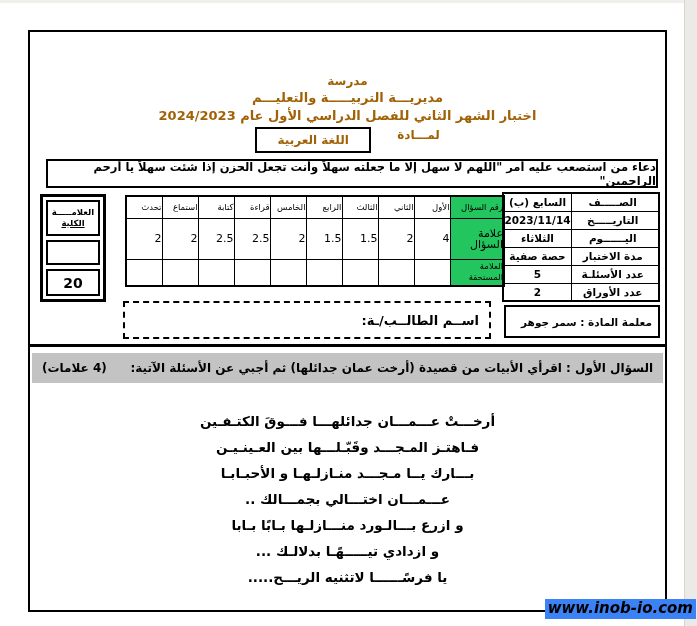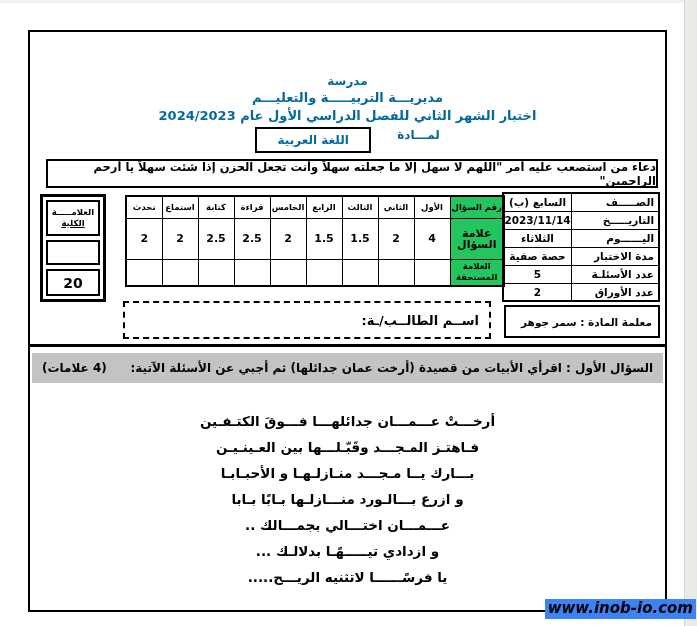--- a/index.html
+++ b/index.html
@@ -21,21 +21,21 @@
   .doc-frame {
     position: absolute; left: 28px; top: 30px;
     width: 639px; height: 582px;
     border: 2px solid #000;
     background: #fff;
     direction: rtl;
   }
   
   .header-block {
     position: absolute; top: 42px; left: 0; right: 0;
-    text-align: center; font-weight: bold; color: #0369a1;
+    text-align: center; font-weight: bold; color: #a16207;
   }
   .header-line1 { font-size: 12px; line-height: 15px; }
   .header-line2 { font-size: 13px; line-height: 17px; }
   .header-line3 { font-size: 13px; line-height: 19px; }
   .subject-row {
     display: flex; flex-direction: row; justify-content: center;
     align-items: flex-start; gap: 26px; margin-top: 2px;
   }
   .subject-label { font-size: 12px; padding-top: 1px; }
   .subject-box {
@@ -69,39 +69,39 @@
     height: 27px; display: flex; align-items: center; justify-content: center;
     font-size: 14px; font-weight: bold;
   }
   
   .marks-table {
     position: absolute; top: 163px; left: 95px;
     border-collapse: collapse; direction: rtl;
     border: 2px solid #000;
   }
   .marks-table td {
-    border: 1px solid #000; text-align: center; vertical-align: middle;
-    font-weight: bold; background: #fff;
+    border: 1px solid #000; vertical-align: middle;
+    font-weight: normal; background: #fff;
   }
   .marks-table .shade { background: #22c55e; }
   .marks-table .hdr-row td { height: 22px; font-size: 8.5px; width: 36px; }
   .marks-table td.lbl { width: 54px; font-size: 8.5px; line-height: 11px; }
   .marks-table .marks-row td { height: 41px; font-size: 11px; }
   .marks-table .earned-row td { height: 27px; margin-top: 36px; }
   
   .info-table {
     position: absolute; top: 160px; right: 5px;
     border-collapse: collapse; direction: rtl;
     border: 2px solid #000;
   }
   .info-table td {
     border: 1px solid #000; font-weight: bold; font-size: 10.5px;
     height: 18px; vertical-align: middle;
   }
-  .info-table td.ilabel { width: 88px; text-align: right; padding-right: 4px; }
+  .info-table td.ilabel { width: 88px; text-align: center; padding-right: 4px; }
   .info-table td.ivalue { width: 67px; text-align: center; }
   
   .teacher-box {
     position: absolute; top: 273px; right: 5px; width: 156px; height: 33px;
     border: 2px solid #000;
     display: flex; align-items: center;
     padding-right: 6px;
     font-size: 10.5px; font-weight: bold;
   }
   .student-box {
@@ -249,21 +249,21 @@
 
   <div class="question-bar">
     <span><span class="question-title">السؤال الأول :</span><span> اقرأي الأبيات من قصيدة (أرخت عمان جدائلها) ثم  أجبي عن الأسئلة الآتية:</span></span>
     <span class="question-marks">(4 علامات)</span>
   </div>
 
   <div class="poem">
     <div class="poem-line">أرخـــتْ عـــمـــان جدائلهـــا فـــوقَ الكتـفـين</div>
     <div class="poem-line">فـاهتـز المـجـــد وقَبّـلـــها بين العـينـيـن</div>
     <div class="poem-line">بـــارك يــا مـجـــد منـازلـهـا و الأحبـابـا</div>
+    <div class="poem-line">عـــمـــان اختـــالي بجمـــالك ..</div>
     <div class="poem-line">و ازرع بـــالـورد منـــازلـها بـابًا بـابا</div>
-    <div class="poem-line">عـــمـــان اختـــالي بجمـــالك ..</div>
     <div class="poem-line">و ازدادي تيـــــهًـا بدلالـك ...</div>
     <div class="poem-line">يا فرسًــــــا لاتثنيه الريـــح.....</div>
   </div>
 
 </div>
 
 <div class="watermark">www.inob-io.com</div>
 
 </body></html>

